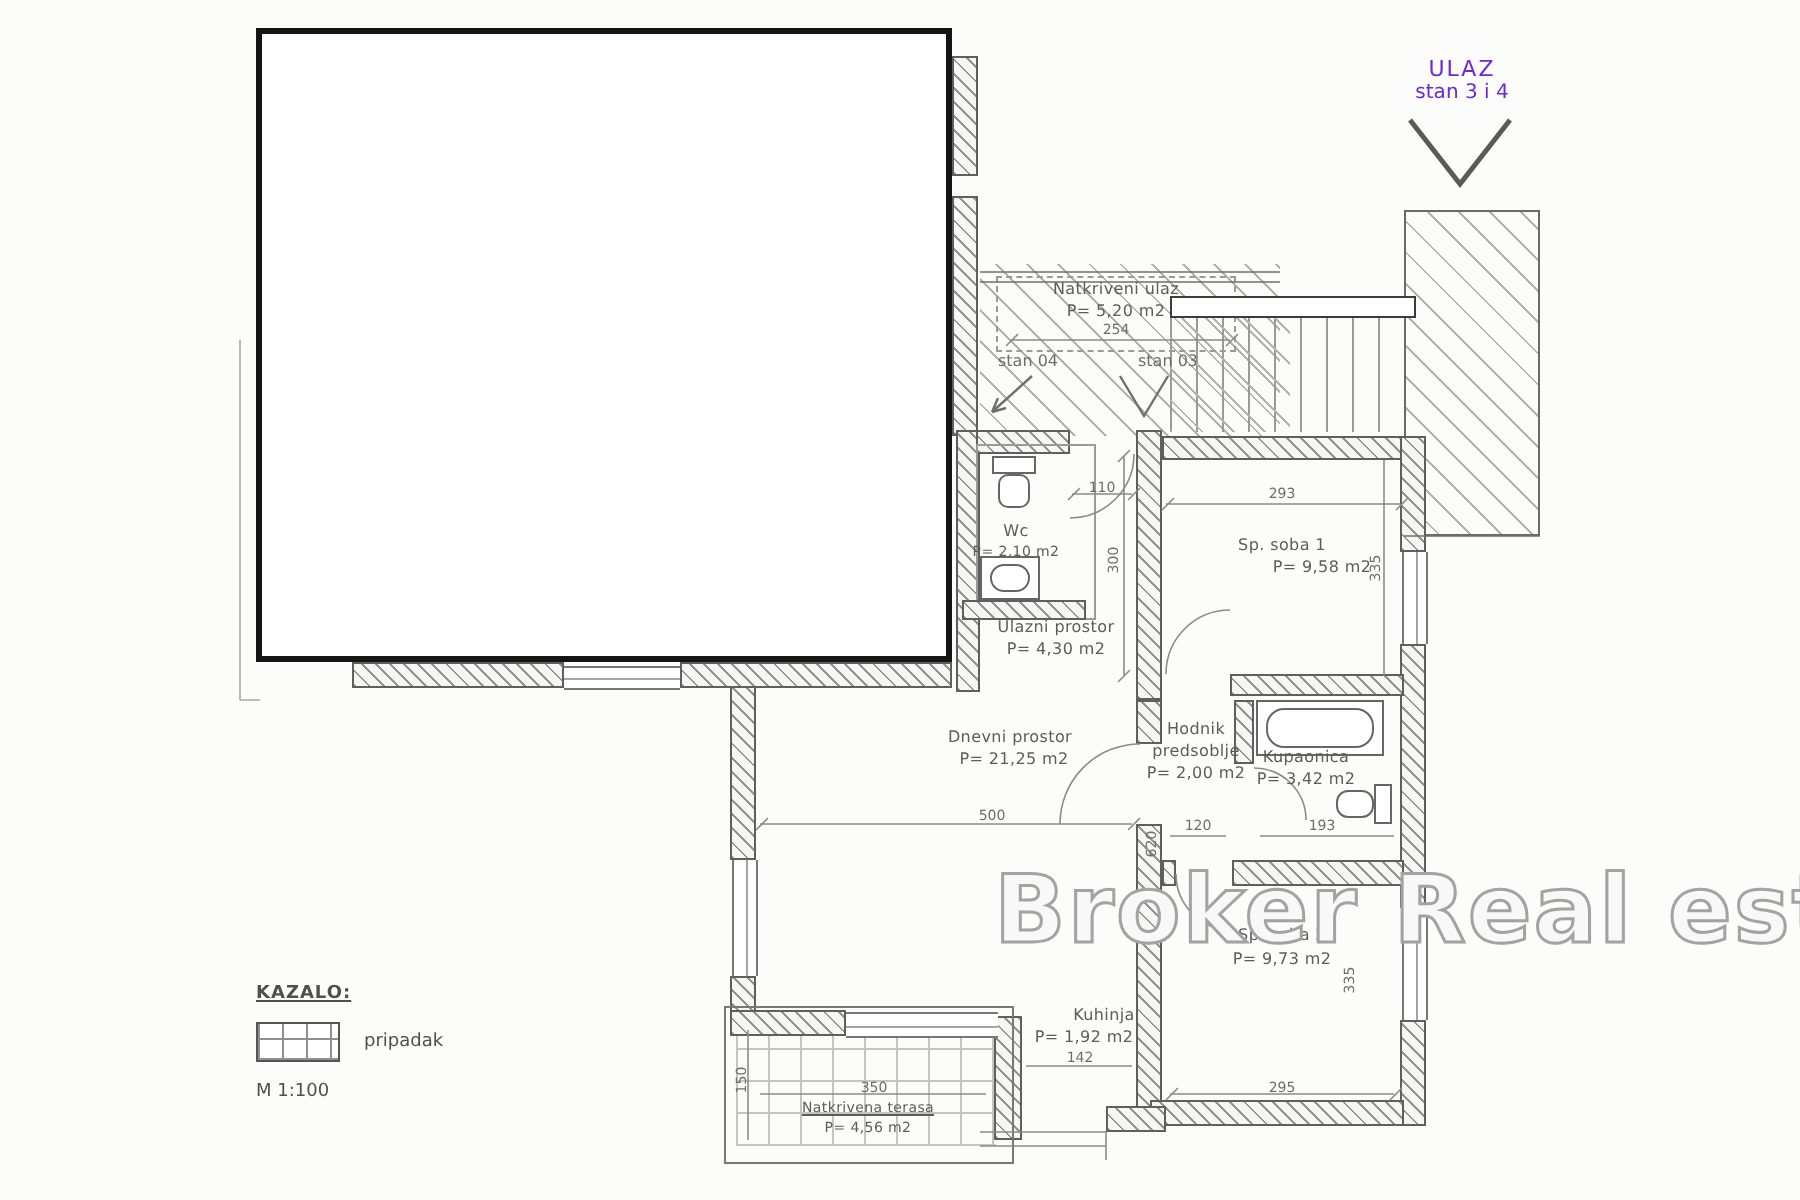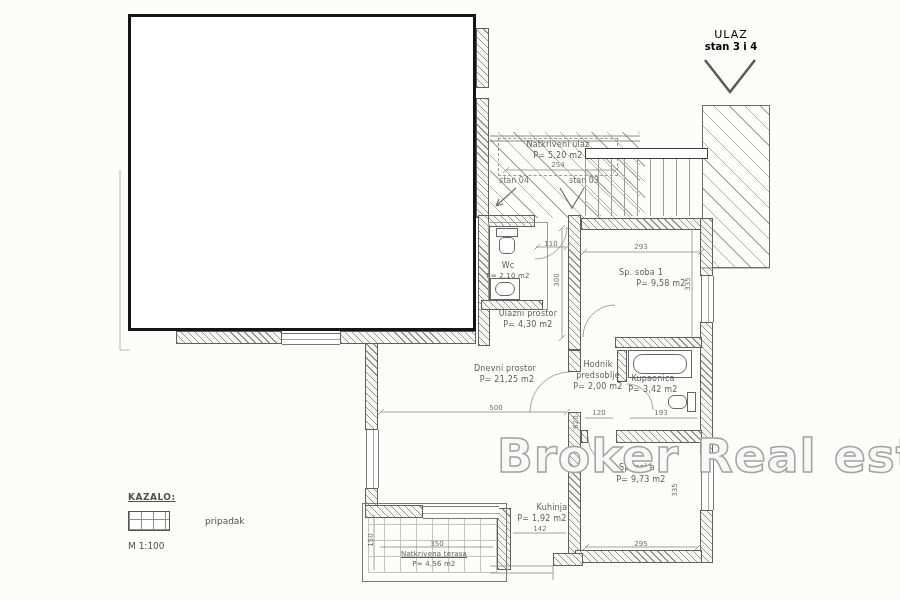--- a/index.html
+++ b/index.html
@@ -32,26 +32,26 @@
   .fixture{position:absolute;border:1px solid #666;background:#fff;z-index:3;box-sizing:border-box;}
   #masked-unit{position:absolute;left:128px;top:14px;width:348px;height:317px;background:#ffffff;
        border:3px solid #151515;z-index:5;box-sizing:border-box;}
   #landing{position:absolute;left:585px;top:148px;width:123px;height:11px;background:#fff;
        border:1px solid #3c3c3c;z-index:5;box-sizing:border-box;}
   #svg-layer{position:absolute;left:0;top:0;z-index:4;pointer-events:none;}
   #watermark{position:absolute;left:497px;top:428px;z-index:7;font-size:47px;font-weight:700;
        letter-spacing:1px;color:rgba(255,255,255,.9);-webkit-text-stroke:1.5px #a3a3a3;
        text-shadow:0 0 1px #b5b5b5;white-space:nowrap;}
   #entrance-sign{position:absolute;left:731px;top:28px;z-index:6;text-align:center;
-       transform:translateX(-50%);color:#000000;}
+       transform:translateX(-50%);color:#6d28d9;}
   #entrance-sign .l1{font-size:11px;letter-spacing:1px;}
-  #entrance-sign .l2{font-size:10px;font-weight:bold;}
+  #entrance-sign .l2{font-size:10px;}
   #legend{position:absolute;left:128px;top:492px;z-index:6;color:#4f4f4f;}
   #legend .title{font-size:9px;font-weight:bold;text-decoration:underline;letter-spacing:.5px;}
-  #legend .row{display:flex;align-items:center;margin-top:9px;gap:23px;}
+  #legend .row{display:flex;align-items:center;margin-top:9px;}
   #legend .swatch{width:42px;height:20px;border:1px solid #555;box-sizing:border-box;margin-right:12px;position:relative;}
   #legend .swatch.hatched{background:repeating-linear-gradient(45deg,#6f6f6f 0 1px,rgba(0,0,0,0) 1px 7px),#fff;}
   #legend .itemlbl{font-size:9px;color:#4f4f4f;}
   #legend .scale{font-size:9px;margin-top:10px;}
   .dashedbox{position:absolute;border:1px dashed #9a9a9a;z-index:2;}
   .roombox{position:absolute;border:1px solid #9a9a9a;z-index:2;}
 </style>
 </head>
 <body>
 

